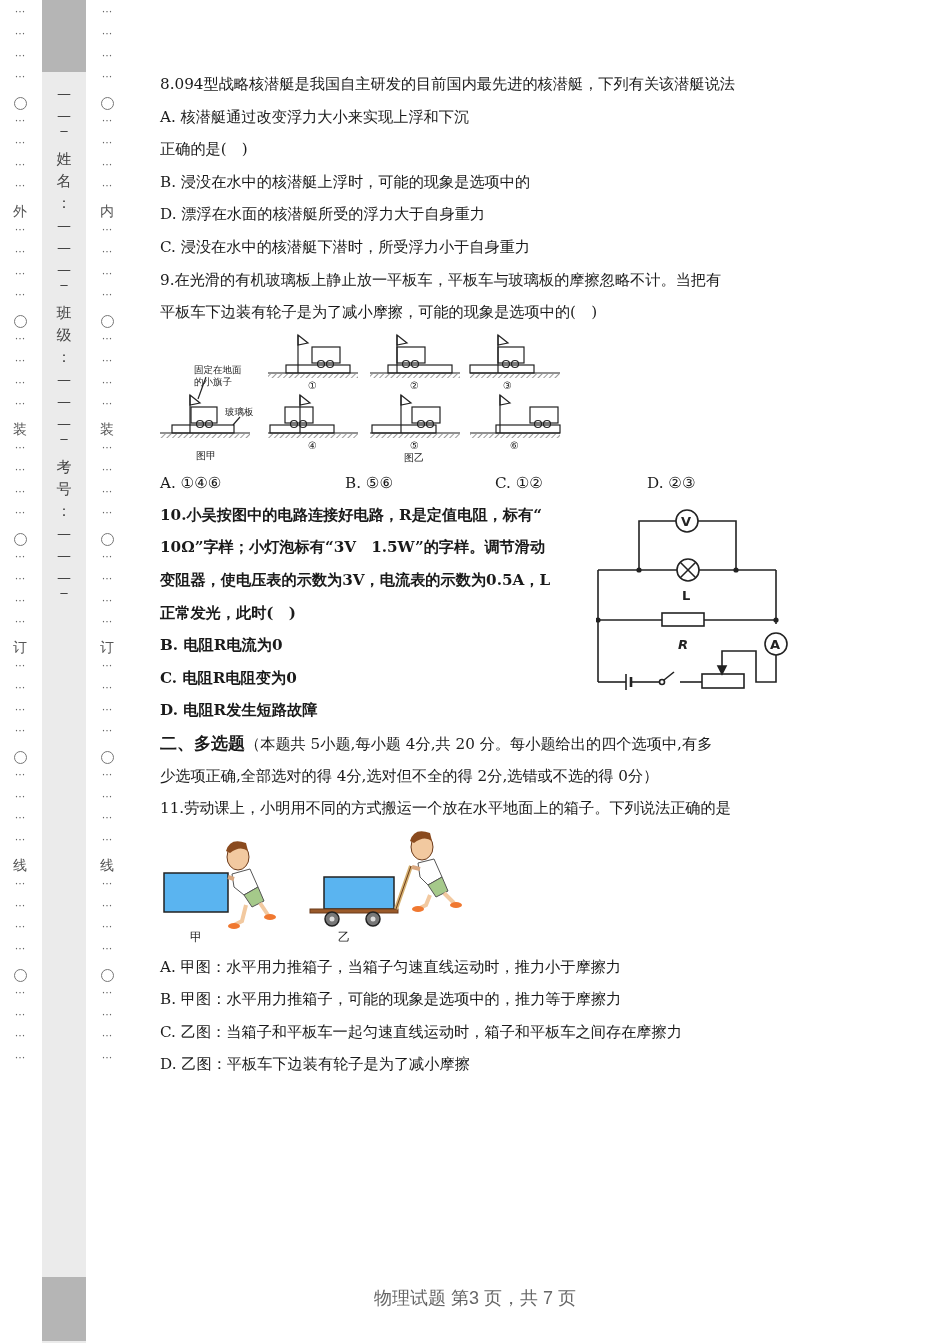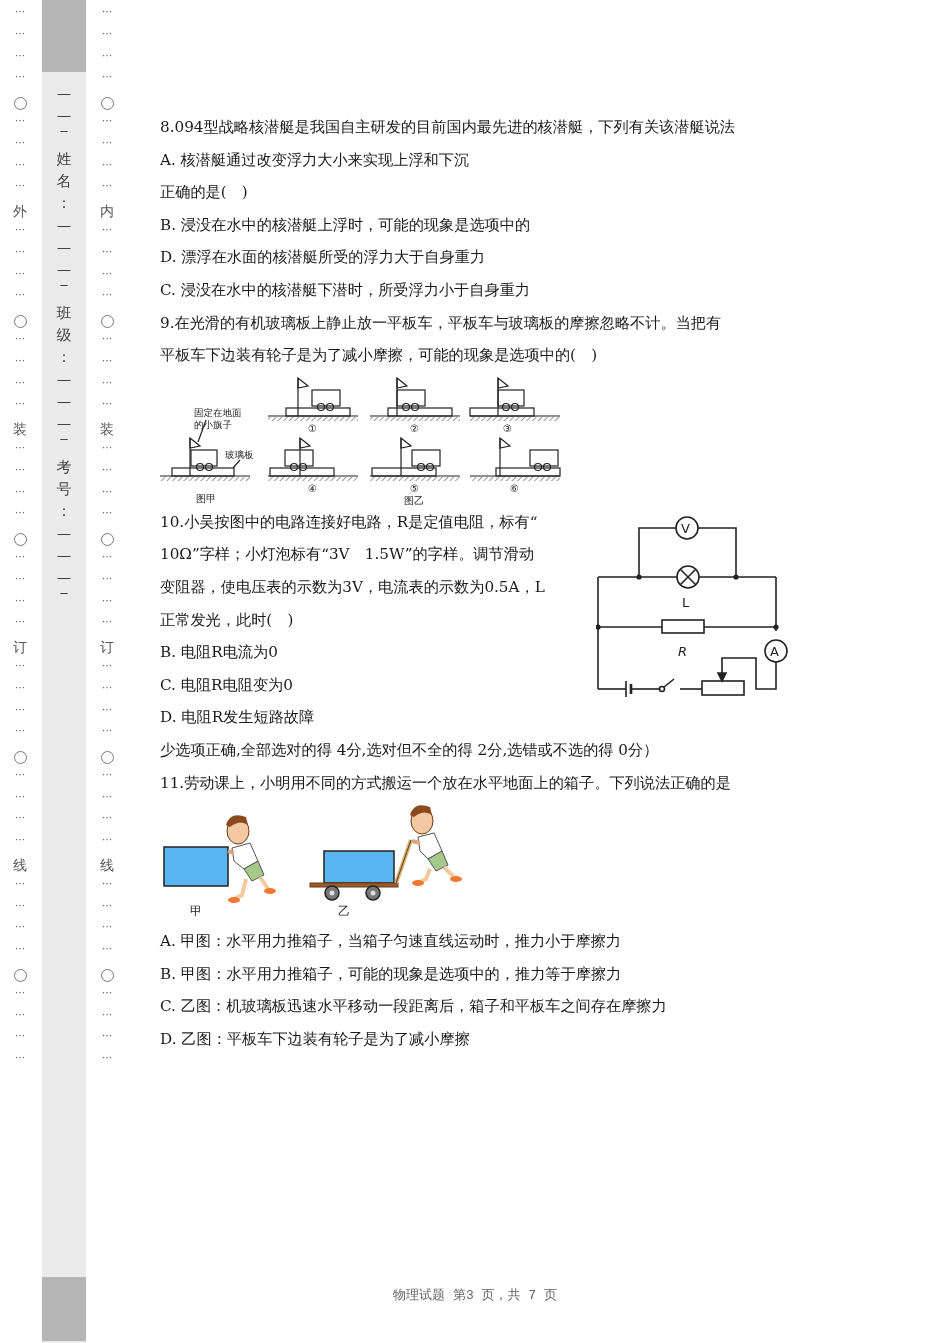--- a/index.html
+++ b/index.html
@@ -31,28 +31,28 @@
   .gray-strip .cap-bot { position: absolute; left: 0; bottom: 2px; width: 44px; height: 64px; background: #b5b5b5; }
   .student-info {
     position: absolute; left: 42px; top: 82px; width: 44px;
     font-family: "DejaVu Sans", sans-serif; font-size: 15px; color: #444;
     text-align: center;
   }
   .student-info .dash { height: 22px; line-height: 22px; font-size: 14px; }
   .student-info .ch { height: 22px; line-height: 22px; }
 
   
-  .content { position: absolute; left: 160px; top: 68px; width: 640px; font-size: 15.2px; margin-top: 43px; }
+  .content { position: absolute; left: 160px; top: 68px; width: 640px; font-size: 15.2px; }
   .line { height: 32.6px; line-height: 32.6px; white-space: nowrap; }
   .opt-row { position: relative; height: 32px; line-height: 32px; }
   .opt-row span { position: absolute; top: 0; }
   .section-title { font-family: "DejaVu Sans", sans-serif; font-weight: bold; font-size: 17px; }
   .footer {
     position: absolute; left: 0; width: 950px; top: 1286px; text-align: center;
-    font-family: Liberation Mono, monospace; font-size: 13px; color: #666;
+    font-family: Liberation Sans, sans-serif; font-size: 18px; color: #666;
   }
   svg text { font-family: "DejaVu Sans", sans-serif; }
 </style>
 </head>
 <body>
 
 <div class="gray-strip">
   <div class="cap-top"></div>
   <div class="cap-bot"></div>
 </div>
@@ -292,23 +292,29 @@
         <line x1="310" y1="102" x2="400" y2="102"></line>
         <rect x="336" y="94" width="64" height="8"></rect>
         <line x1="340" y1="64" x2="340" y2="102"></line>
         <polygon points="340,64 340,74 350,72"></polygon>
         <rect x="370" y="76" width="28" height="16"></rect>
         <circle cx="378" cy="93" r="3.5"></circle>
           <circle cx="387" cy="93" r="3.5"></circle>
       </g>
       <text x="350" y="118" font-size="10" fill="#222">⑥</text>
     </svg>
+    <div class="opt-row" style="margin-top:4px;">
+      <span style="left:0">A. ①④⑥</span>
+      <span style="left:185px">B. ⑤⑥</span>
+      <span style="left:335px">C. ①②</span>
+      <span style="left:487px">D. ②③</span>
+    </div>
   </div>
 
-  <div style="position:relative;">
+  <div style="position:relative;font-weight:bold;">
     <div class="line">10.小吴按图中的电路连接好电路，R是定值电阻，标有“</div>
     <div class="line">10Ω”字样；小灯泡标有“3V　1.5W”的字样。调节滑动</div>
     <div class="line">变阻器，使电压表的示数为3V，电流表的示数为0.5A，L</div>
     <div class="line">正常发光，此时(　)</div>
     <div class="line">B. 电阻R电流为0</div>
     <div class="line">C. 电阻R电阻变为0</div>
     <div class="line">D. 电阻R发生短路故障</div>
 
     <svg width="200" height="195" viewBox="0 0 200 195" style="position:absolute; left:436px; top:7px;">
       <g stroke="#222" stroke-width="1.6" fill="none">
@@ -351,20 +357,23 @@
           <circle cx="180" cy="114" r="2.6"></circle>
       </g>
       <text x="85" y="20" font-size="13" fill="#222" font-family="DejaVu Serif, serif">V</text>
       <text x="86" y="94" font-size="13" fill="#222" font-family="DejaVu Serif, serif">L</text>
       <text x="82" y="143" font-size="13" font-style="italic" fill="#222" font-family="DejaVu Serif, serif">R</text>
       <text x="174" y="143" font-size="13" fill="#222" font-family="DejaVu Serif, serif">A</text>
     </svg>
   </div>
 
   <div>
+    <div class="line">
+      <span class="section-title">二、多选题</span><span>（本题共 5小题,每小题 4分,共 20 分。每小题给出的四个选项中,有多</span>
+    </div>
     <div class="line">少选项正确,全部选对的得 4分,选对但不全的得 2分,选错或不选的得 0分）</div>
   </div>
 
   <div>
     <div class="line">11.劳动课上，小明用不同的方式搬运一个放在水平地面上的箱子。下列说法正确的是</div>
     <svg width="310" height="120" viewBox="0 0 310 120" style="display:block; margin-top:4px;">
 
       <rect x="4" y="44" width="64" height="39" fill="#5ab4f0" stroke="#222" stroke-width="1.5"></rect>
       <g>
         <ellipse cx="78" cy="28" rx="11" ry="13" fill="#f2c9a0" stroke="#6b3a1a"></ellipse>
@@ -395,18 +404,18 @@
         <path d="M260,40 L252,38" stroke="#d9a77f" stroke-width="4"></path>
         <path d="M270,66 L266,76 L258,80" stroke="#f2c9a0" stroke-width="4" fill="none"></path>
         <path d="M284,64 L294,74" stroke="#f2c9a0" stroke-width="4"></path>
         <ellipse cx="258" cy="80" rx="6" ry="3" fill="#f07830"></ellipse>
         <ellipse cx="296" cy="76" rx="6" ry="3" fill="#f07830"></ellipse>
       </g>
       <text x="178" y="112" font-size="12" fill="#222">乙</text>
     </svg>
     <div class="line" style="margin-top:2px;">A. 甲图：水平用力推箱子，当箱子匀速直线运动时，推力小于摩擦力</div>
     <div class="line">B. 甲图：水平用力推箱子，可能的现象是选项中的，推力等于摩擦力</div>
-    <div class="line">C. 乙图：机玻璃板迅速水平移动一段距离后，箱子和平板车之间存在摩擦力</div>
+    <div class="line">C. 乙图：当箱子和平板车一起匀速直线运动时，箱子和平板车之间存在摩擦力</div>
     <div class="line">D. 乙图：平板车下边装有轮子是为了减小摩擦</div>
   </div>
 </div>
 
 <div class="footer">物理试题  第3 页，共 7 页</div>
 
 </body></html>

